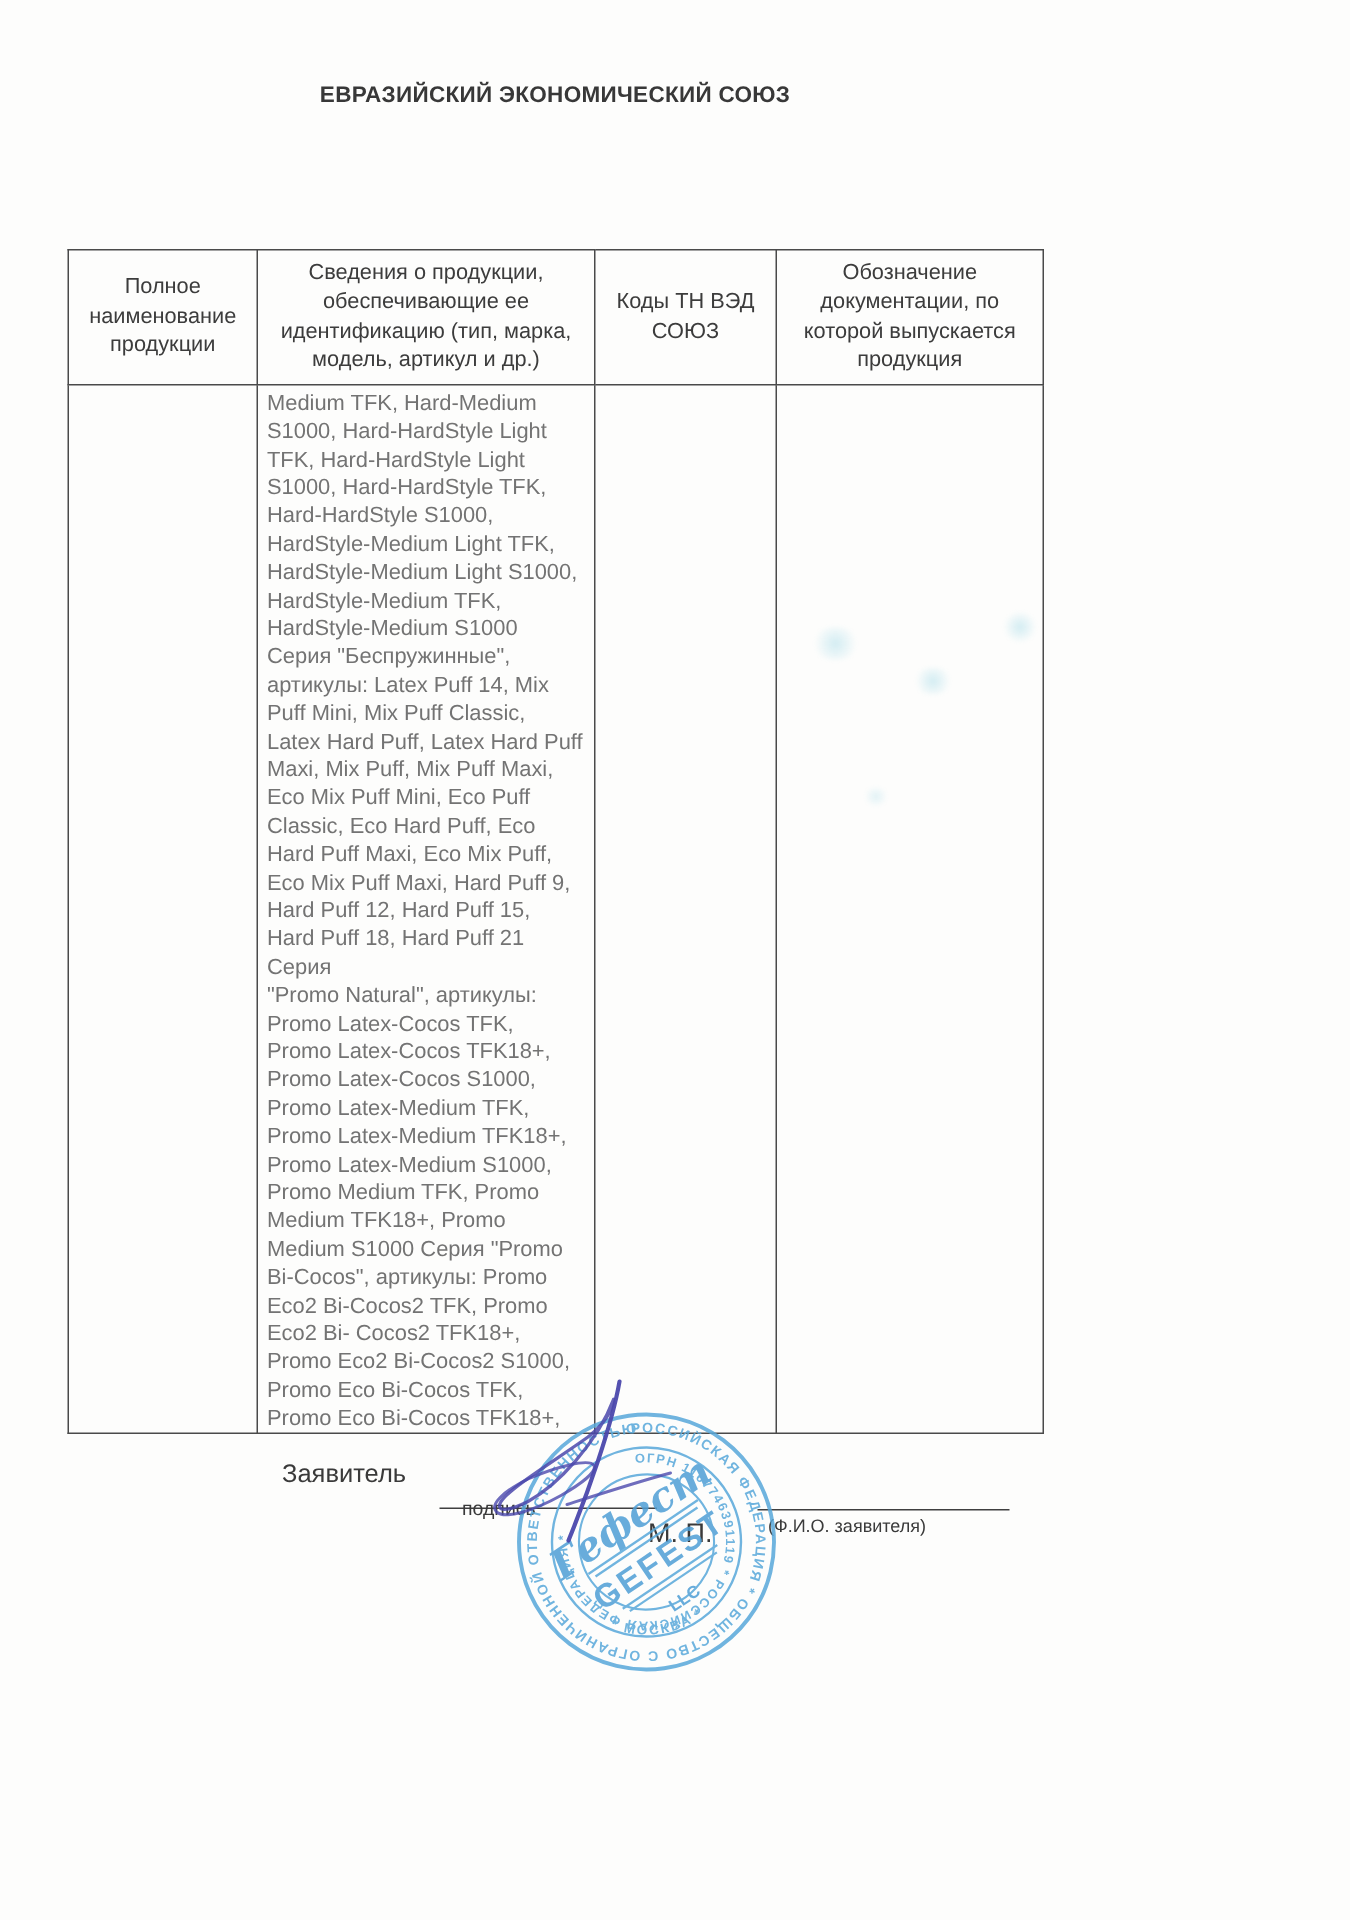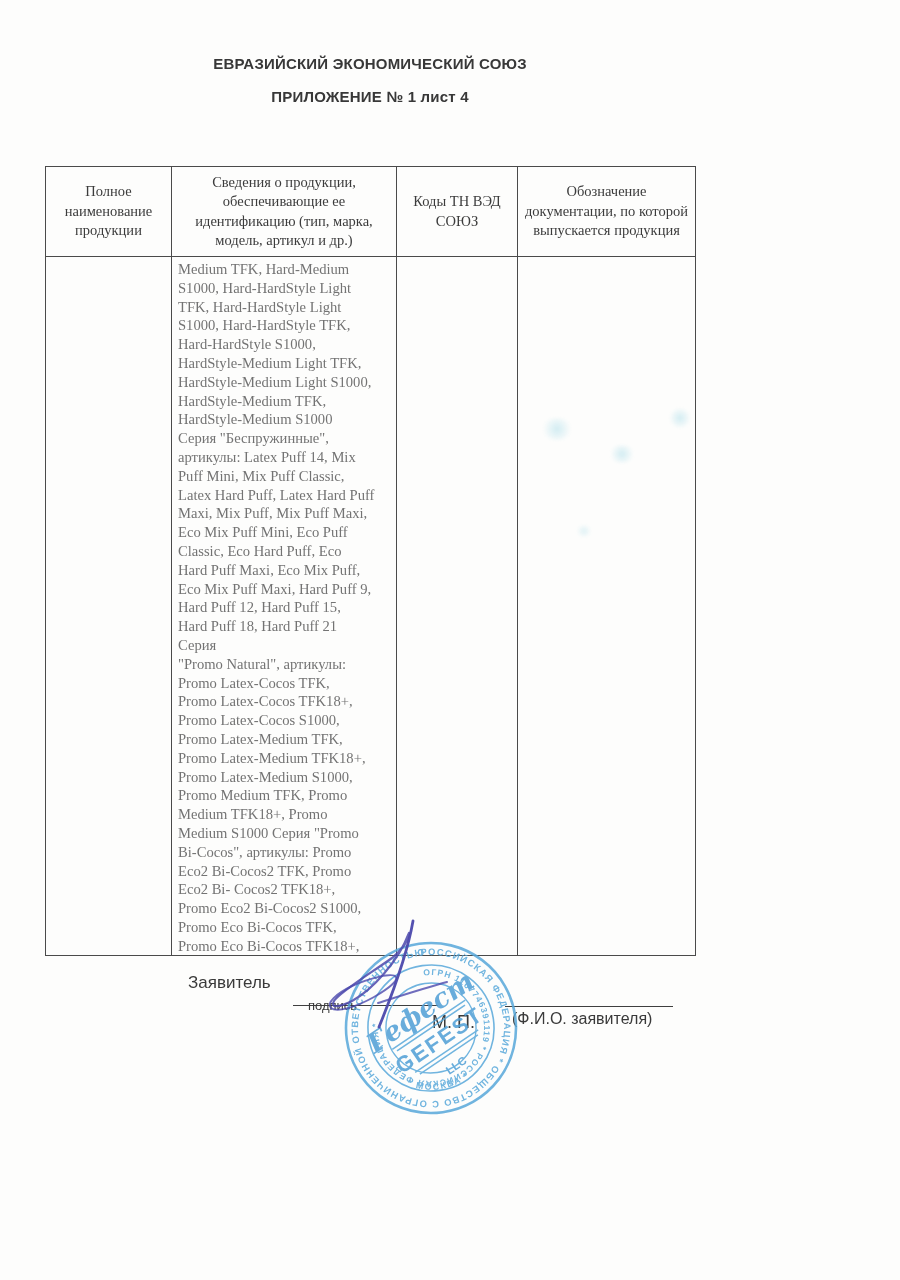--- a/index.html
+++ b/index.html
@@ -19,21 +19,21 @@
     text-align:center;font-weight:bold;font-size:15px;
     letter-spacing:.2px;color:#383838;
   }
   .title1{top:55px;}
   .title2{top:88px;}
   .title3{top:119px;}
 
   
   table.products{
     position:absolute;left:45px;top:166px;
-    width:650px;border-collapse:collapse;table-layout:fixed;font-family:Liberation Serif, serif;
+    width:650px;border-collapse:collapse;table-layout:fixed;
   }
   table.products th, table.products td{
     border:1.5px solid #4a4a4a;
     box-sizing:border-box;
     overflow:hidden;
   }
   table.products th{
     height:90px;
     font-weight:normal;font-size:14.5px;line-height:1.34;
     text-align:center;vertical-align:middle;
@@ -49,42 +49,41 @@
   td.ident{white-space:pre-line;}
 
   
   .abs{position:absolute;}
   .applicant-label{left:188px;top:973px;font-size:17px;}
   .sig-line{left:293px;top:1005px;width:145px;border-top:1.5px solid #3f3f3f;}
   .sig-caption{left:308px;top:998px;font-size:13px;}
   .seal-caption{left:432px;top:1012px;font-size:18px;z-index:3;}
   .name-block{left:498px;top:973px;width:178px;text-align:center;font-size:15.5px;line-height:18px;}
   .name-line{left:505px;top:1006px;width:168px;border-top:1.5px solid #3f3f3f;}
-  .name-caption{left:512px;top:1010px;font-size:16px;}
+  .name-caption{left:512px;top:1010px;font-size:12px;}
 
   
   .stamp{left:331px;top:928px;width:200px;height:200px;z-index:5;opacity:.85;}
   .handwritten{left:315px;top:910px;width:150px;height:130px;z-index:7;}
 
   
   .speck{position:absolute;border-radius:50%;
     background:radial-gradient(circle,#9fd8e6 0%,rgba(190,232,240,0) 70%);
     filter:blur(1.5px);opacity:.45;}
   .speck1{left:540px;top:418px;width:34px;height:22px;}
   .speck2{left:608px;top:445px;width:28px;height:18px;}
   .speck3{left:668px;top:408px;width:24px;height:20px;}
   .speck4{left:575px;top:525px;width:18px;height:12px;opacity:.3;}
 </style>
 </head>
 <body>
 
 <div class="page">
 
   <div class="title title1">ЕВРАЗИЙСКИЙ ЭКОНОМИЧЕСКИЙ СОЮЗ</div>
-  <div class="title title2">ПРИЛОЖЕНИЕ № 1 лист 4</div>
 
   <table class="products">
     <colgroup>
       <col style="width:126px">
         <col style="width:225px">
         <col style="width:121px">
         <col style="width:178px">
     </colgroup>
     <thead>
       <tr>

